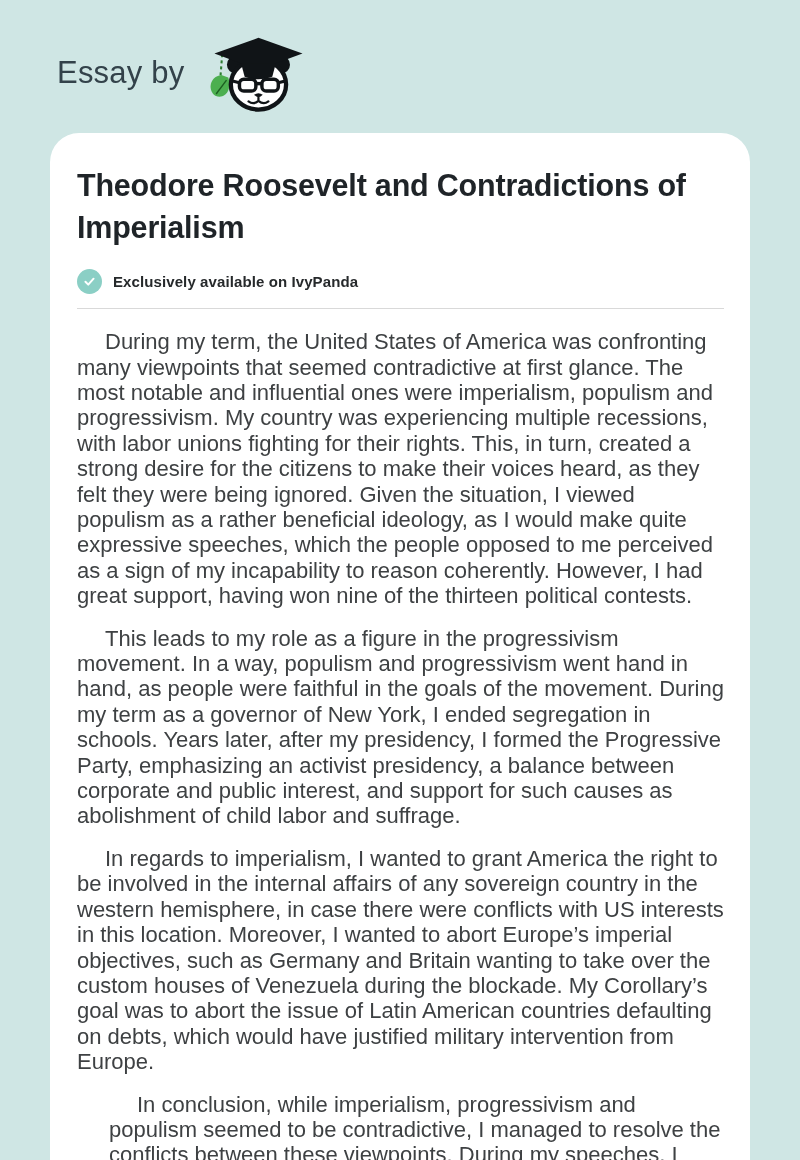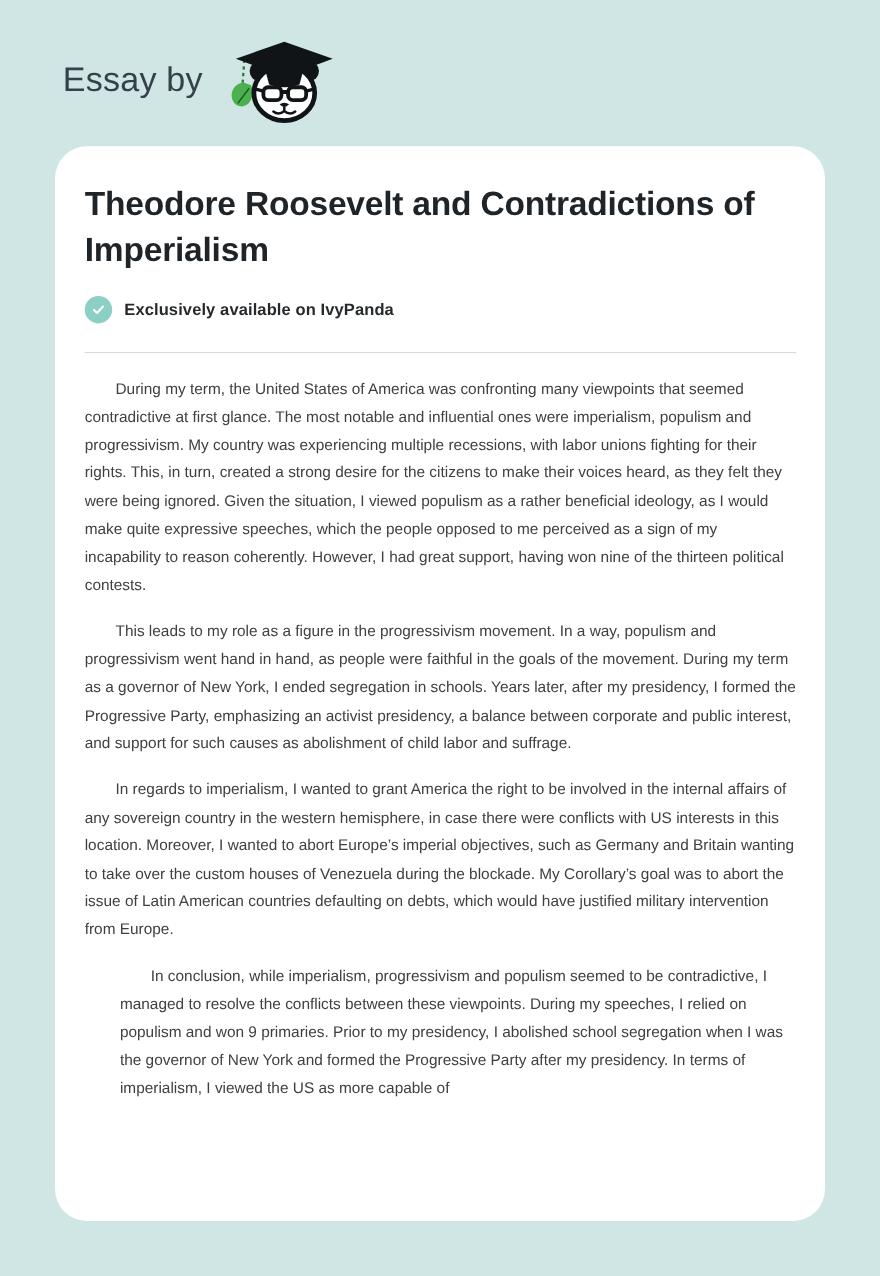--- a/index.html
+++ b/index.html
@@ -65,21 +65,21 @@
     font-size: 30.5px;
     line-height: 1.38;
     font-weight: bold;
     color: #1f2428;
     letter-spacing: -0.2px;
   }
   .badge-row {
     display: flex;
     align-items: center;
     gap: 11px;
-    margin: 0 0 26px 0;
+    margin: 0 0 14px 0;
   }
   .check-badge {
     flex: 0 0 auto;
     width: 25px;
     height: 25px;
     border-radius: 50%;
     display: flex;
     align-items: center;
     justify-content: center;
   }
@@ -90,21 +90,21 @@
     color: #26292b;
     letter-spacing: 0.1px;
   }
   .divider {
     border: none;
     border-top: 1px solid #d9d9d9;
     margin: 0 0 20px 0;
   }
   .essay-body p {
     margin: 0 0 17px 0;
-    font-size: 14px;
+    font-size: 22px;
     line-height: 25.4px;
     color: #3e4143;
     text-indent: 28px;
   }
   .essay-body p:last-child { margin-bottom: 0; margin-left: 32px; }
 </style>
 </head>
 <body style="background: rgb(207, 230, 228);">
 
 <header class="site-header">

